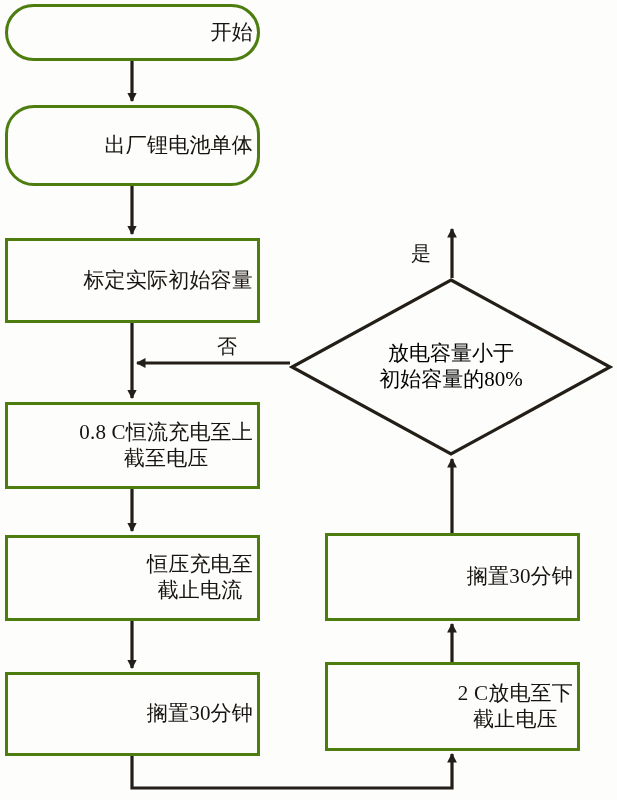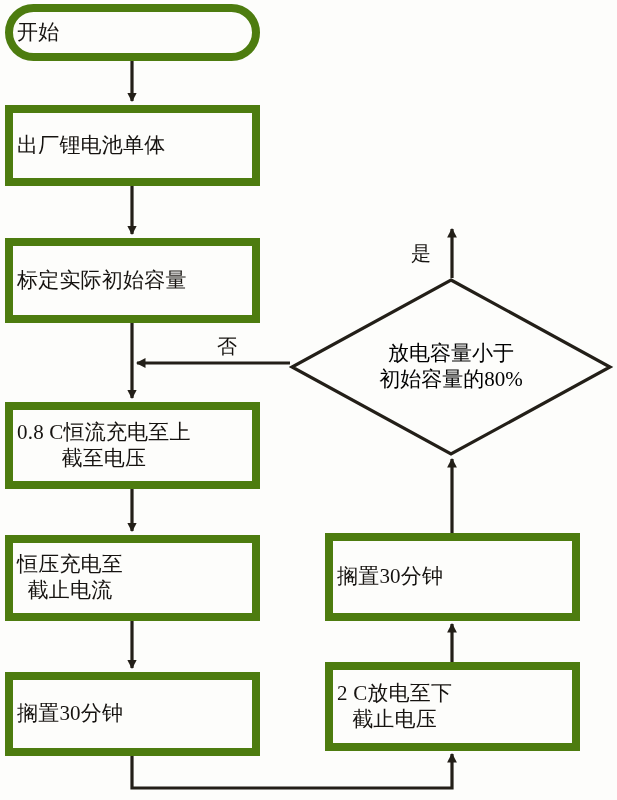--- a/index.html
+++ b/index.html
@@ -11,25 +11,25 @@
     position: relative;
     width: 617px;
     height: 800px;
     background: #fdfdfb;
     overflow: hidden;
     font-family: "Liberation Serif", "DejaVu Serif", serif;
   }
   .node {
     position: absolute;
     box-sizing: border-box;
-    border: 8px solid #4d7c0f;
+    border: 3px solid #4d7c0f;
     background: #fdfdfb;
     display: flex;
     align-items: center;
-    justify-content: flex-start;
+    justify-content: flex-end;
     text-align: center;
     color: #161310;
     font-size: 21px;
     line-height: 1.22;
     letter-spacing: 0.2px;
   }
   .node .lbl { display: block; padding: 0 4px; }
   .terminal { border-radius: 30px; }
   .diamond-wrap {
     position: absolute;
@@ -93,21 +93,21 @@
       <path d="M452,278 L452,229" marker-end="url(#ah)"></path>
 
       <path d="M290,363 L137,363" marker-end="url(#ah)"></path>
     </g>
   </svg>
 
   <div class="node terminal" style="left:5px; top:4px; width:255px; height:57px;">
     <span class="lbl">开始</span>
   </div>
 
-  <div class="node" style="left:5px; top:105px; width:255px; height:81px;">
+  <div class="node" style="left:5px; top:105px; width:255px; height:81px;border-radius:29px;">
     <span class="lbl">出厂锂电池单体</span>
   </div>
 
   <div class="node" style="left:5px; top:238px; width:255px; height:85px;">
     <span class="lbl">标定实际初始容量</span>
   </div>
 
   <div class="node" style="left:5px; top:402px; width:255px; height:87px;">
     <span class="lbl">
       <span>0.8 C恒流充电至上</span><br>

